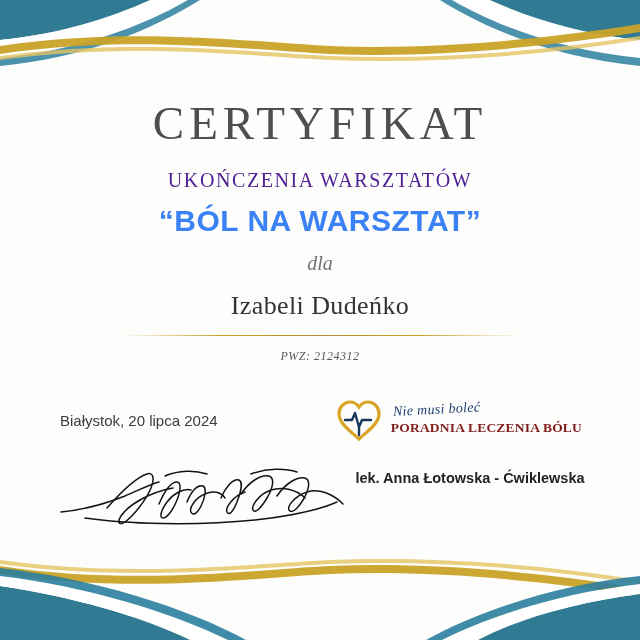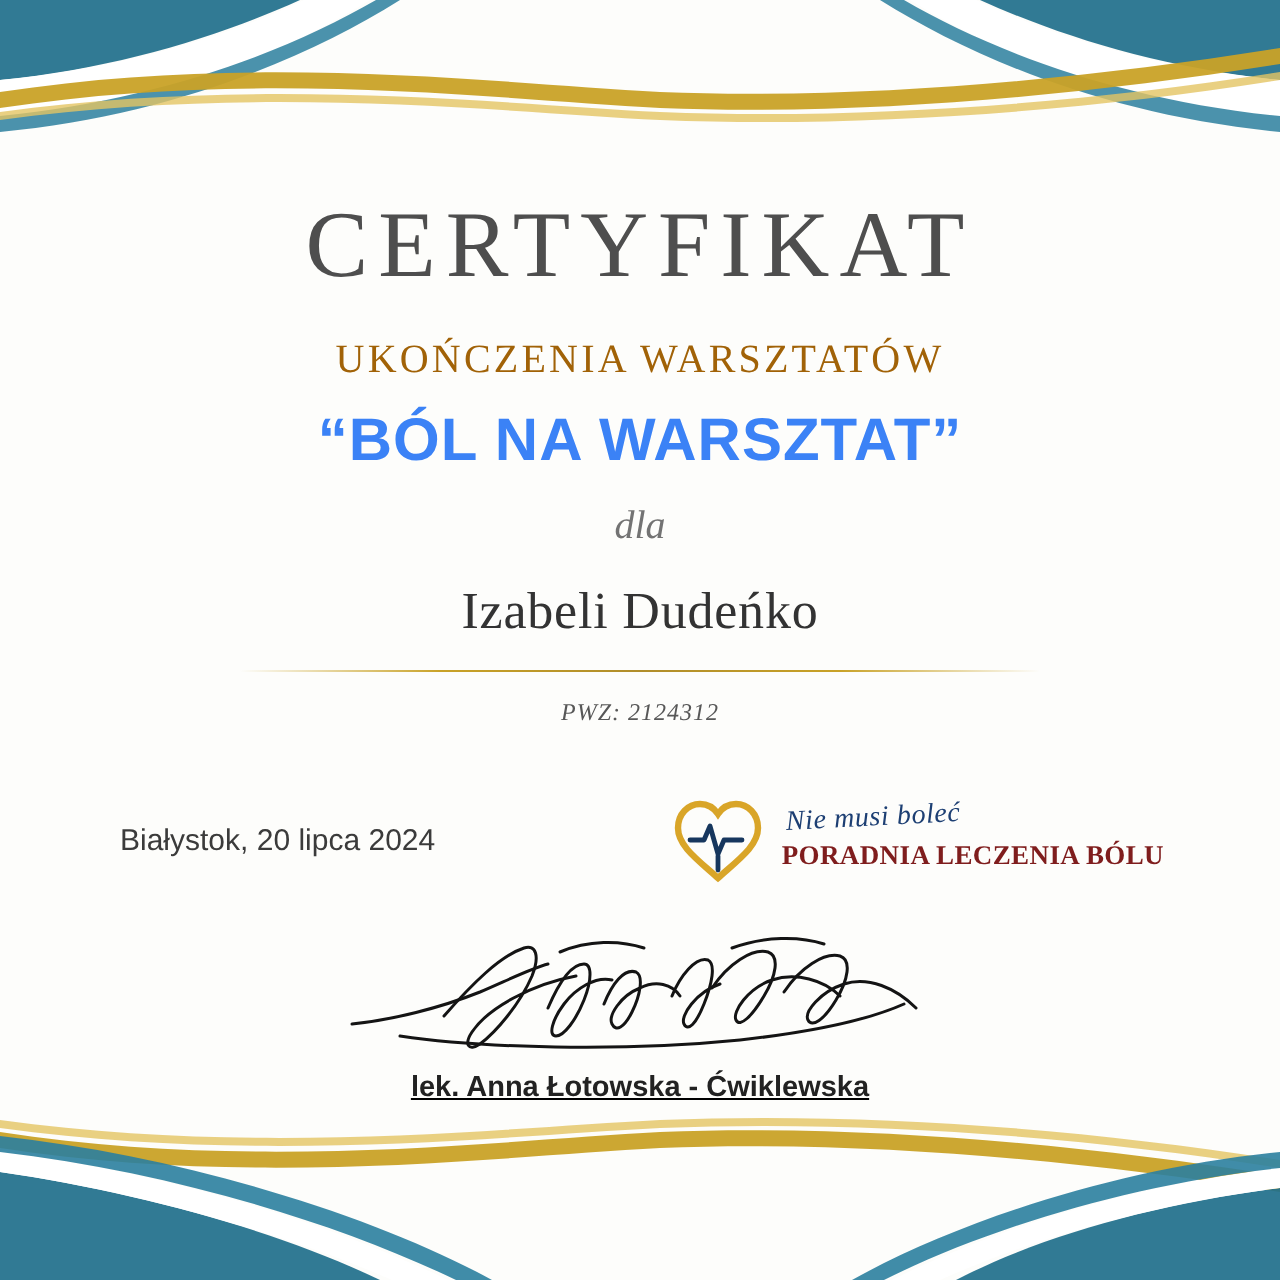--- a/index.html
+++ b/index.html
@@ -55,21 +55,21 @@
     color: #4e4e4e;
     font-weight: 400;
     line-height: 1;
   }
 
   .subtitle {
     margin-top: 22px;
     font-family: "Liberation Serif", serif;
     font-size: 20px;
     letter-spacing: 1.6px;
-    color: #a16207;
+    color: #4c1d95;
   }
 
   .workshop {
     margin-top: 12px;
     font-family: "Liberation Sans", sans-serif;
     font-weight: bold;
     font-size: 30px;
     letter-spacing: 0.5px;
     color: #3b82f6;
   }
@@ -153,23 +153,22 @@
     font-family: Liberation Serif, serif;
     font-weight: bold;
     font-size: 13.5px;
     color: #7f1d1d;
     letter-spacing: 0.2px;
   }
 
   .signature-block {
     margin-top: 26px;
     display: flex;
-    flex-direction: column;
-    align-items: center;
-    text-decoration: underline;
+    flex-direction: row;
+    align-items: flex-start;
   }
   .signature-img {
     width: 300px;
     height: 66px;
   }
   .sig-name {
     margin-top: 2px;
     font-family: "Liberation Sans", sans-serif;
     font-weight: bold;
     font-size: 14.5px;

